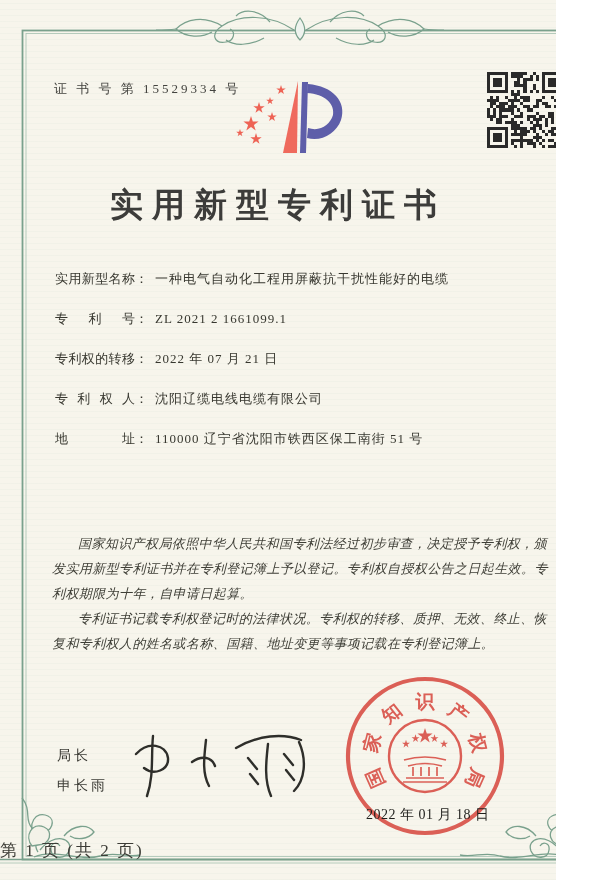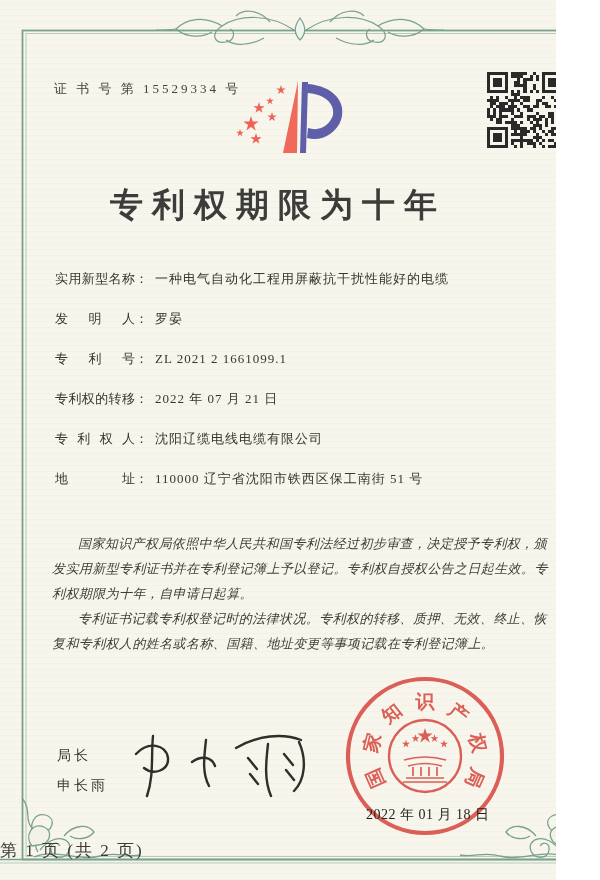--- a/index.html
+++ b/index.html
@@ -408,28 +408,25 @@
       <rect x="9" y="24" width="1" height="1" fill="#2a2a2a"></rect>
       <rect x="11" y="24" width="1" height="1" fill="#2a2a2a"></rect>
       <rect x="15" y="24" width="1" height="1" fill="#2a2a2a"></rect>
       <rect x="18" y="24" width="1" height="1" fill="#2a2a2a"></rect>
       <rect x="20" y="24" width="1" height="1" fill="#2a2a2a"></rect>
       <rect x="21" y="24" width="1" height="1" fill="#2a2a2a"></rect>
       <rect x="22" y="24" width="1" height="1" fill="#2a2a2a"></rect>
       <rect x="23" y="24" width="1" height="1" fill="#2a2a2a"></rect>
     </svg>
 
-  <div class="abs title">专利权期限为十年</div>
+  <div class="abs title">实用新型专利证书</div>
 
   <div class="abs fields">
     <div class="field-row">
       <span class="lbl">实用新型名称</span><span class="colon">：</span><span class="val">一种电气自动化工程用屏蔽抗干扰性能好的电缆</span>
-    </div>
-    <div class="field-row">
-      <span class="lbl">发明人</span><span class="colon">：</span><span class="val">罗晏</span>
     </div>
     <div class="field-row">
       <span class="lbl">专利号</span><span class="colon">：</span><span class="val">ZL 2021 2 1661099.1</span>
     </div>
     <div class="field-row">
       <span class="lbl">专利权的转移</span><span class="colon">：</span><span class="val">2022 年 07 月 21 日</span>
     </div>
     <div class="field-row">
       <span class="lbl">专利权人</span><span class="colon">：</span><span class="val">沈阳辽缆电线电缆有限公司</span>
     </div>

